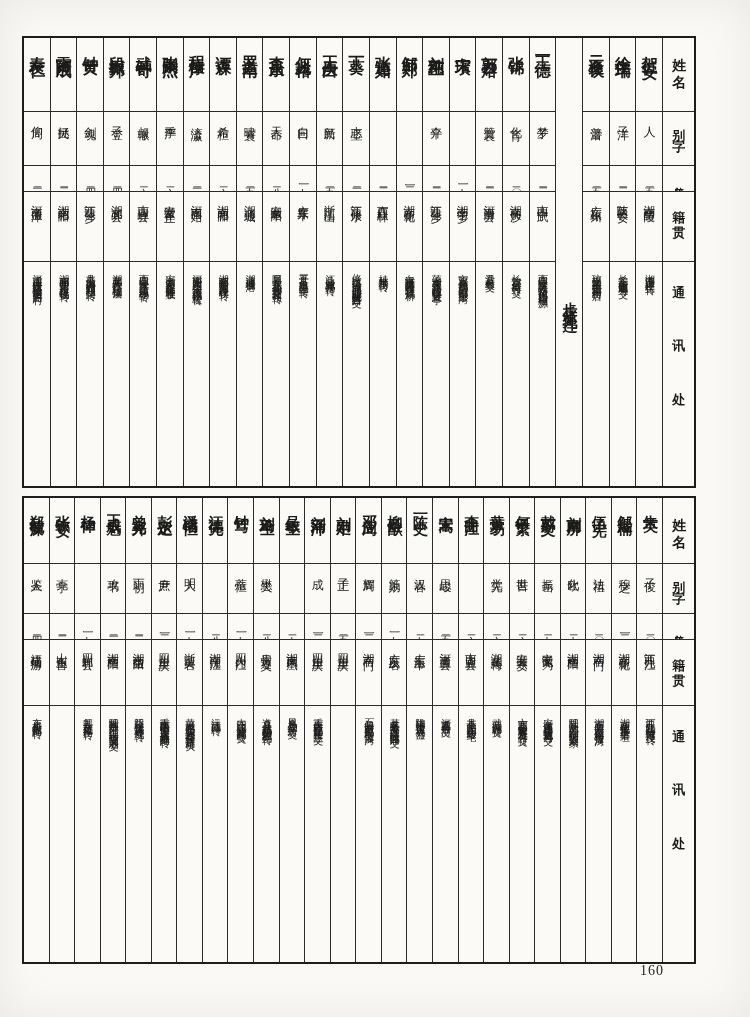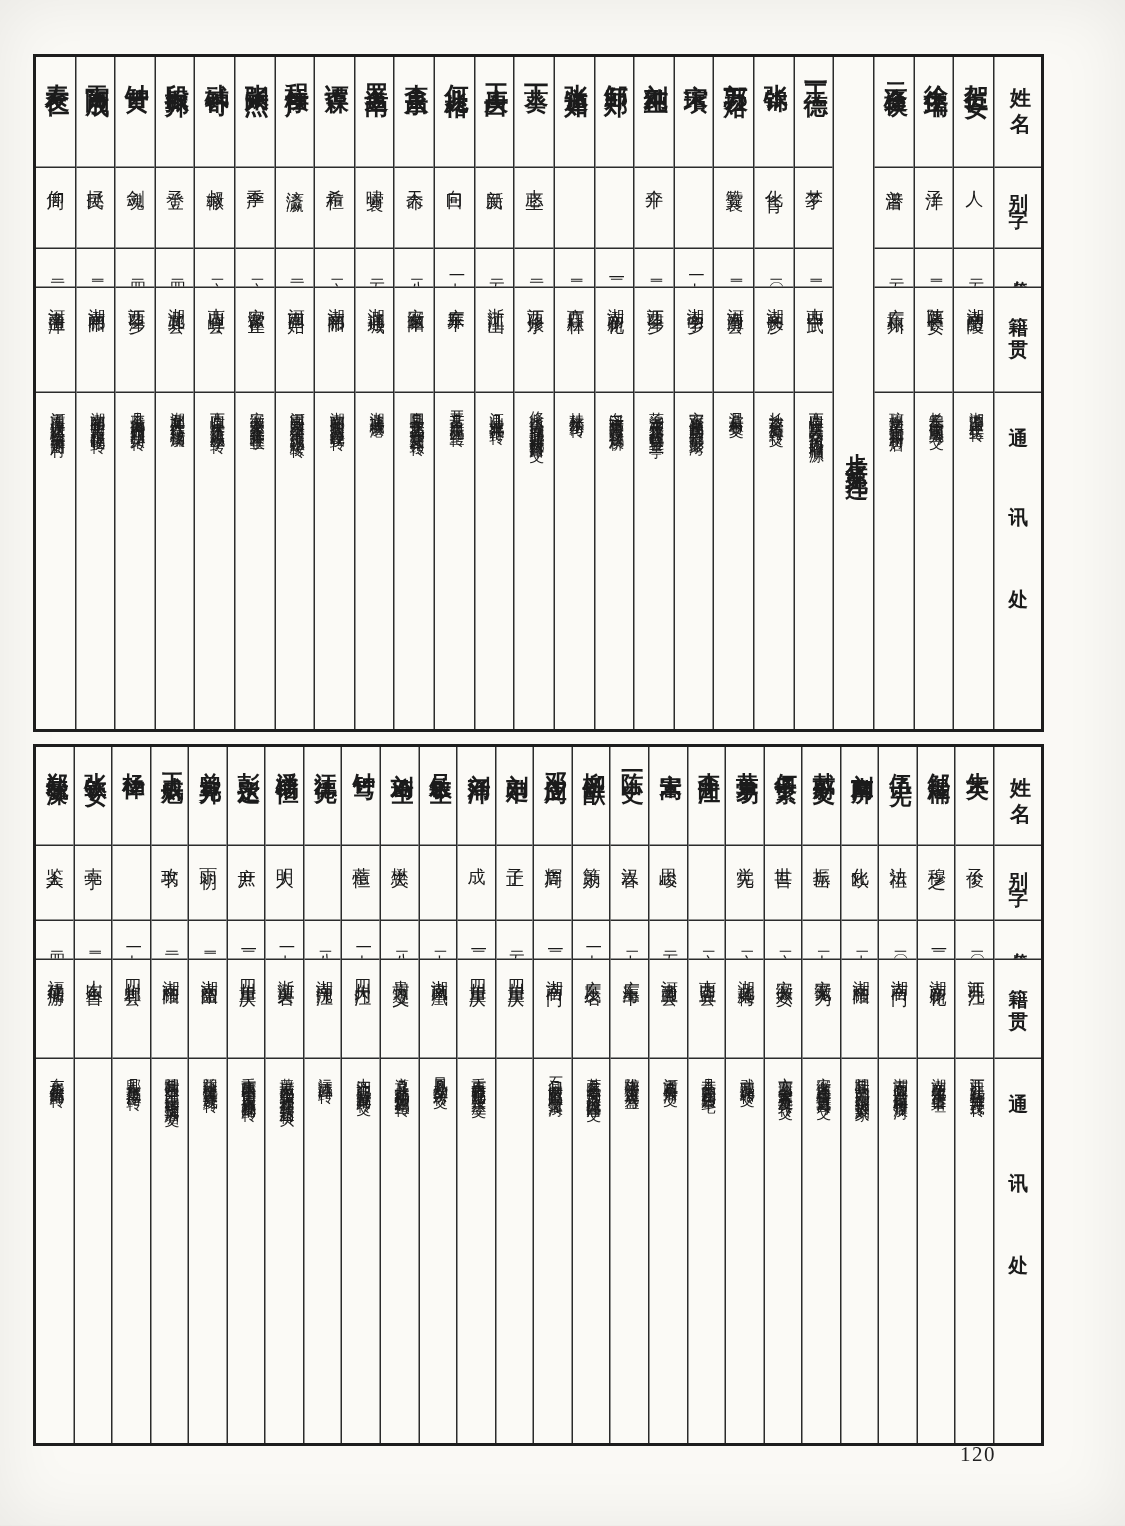--- a/index.html
+++ b/index.html
@@ -918,14 +918,14 @@
         </div>
         <div class="cell c-origin">
           <span class="vtext">福建仙游</span>
         </div>
         <div class="cell c-addr">
           <span class="vtext">东乡桥头街邮局转</span>
         </div>
       </div>
     </div>
 
-  <div class="page-number">120</div>
+  <div class="page-number">160</div>
 </div>
 
 </body></html>

